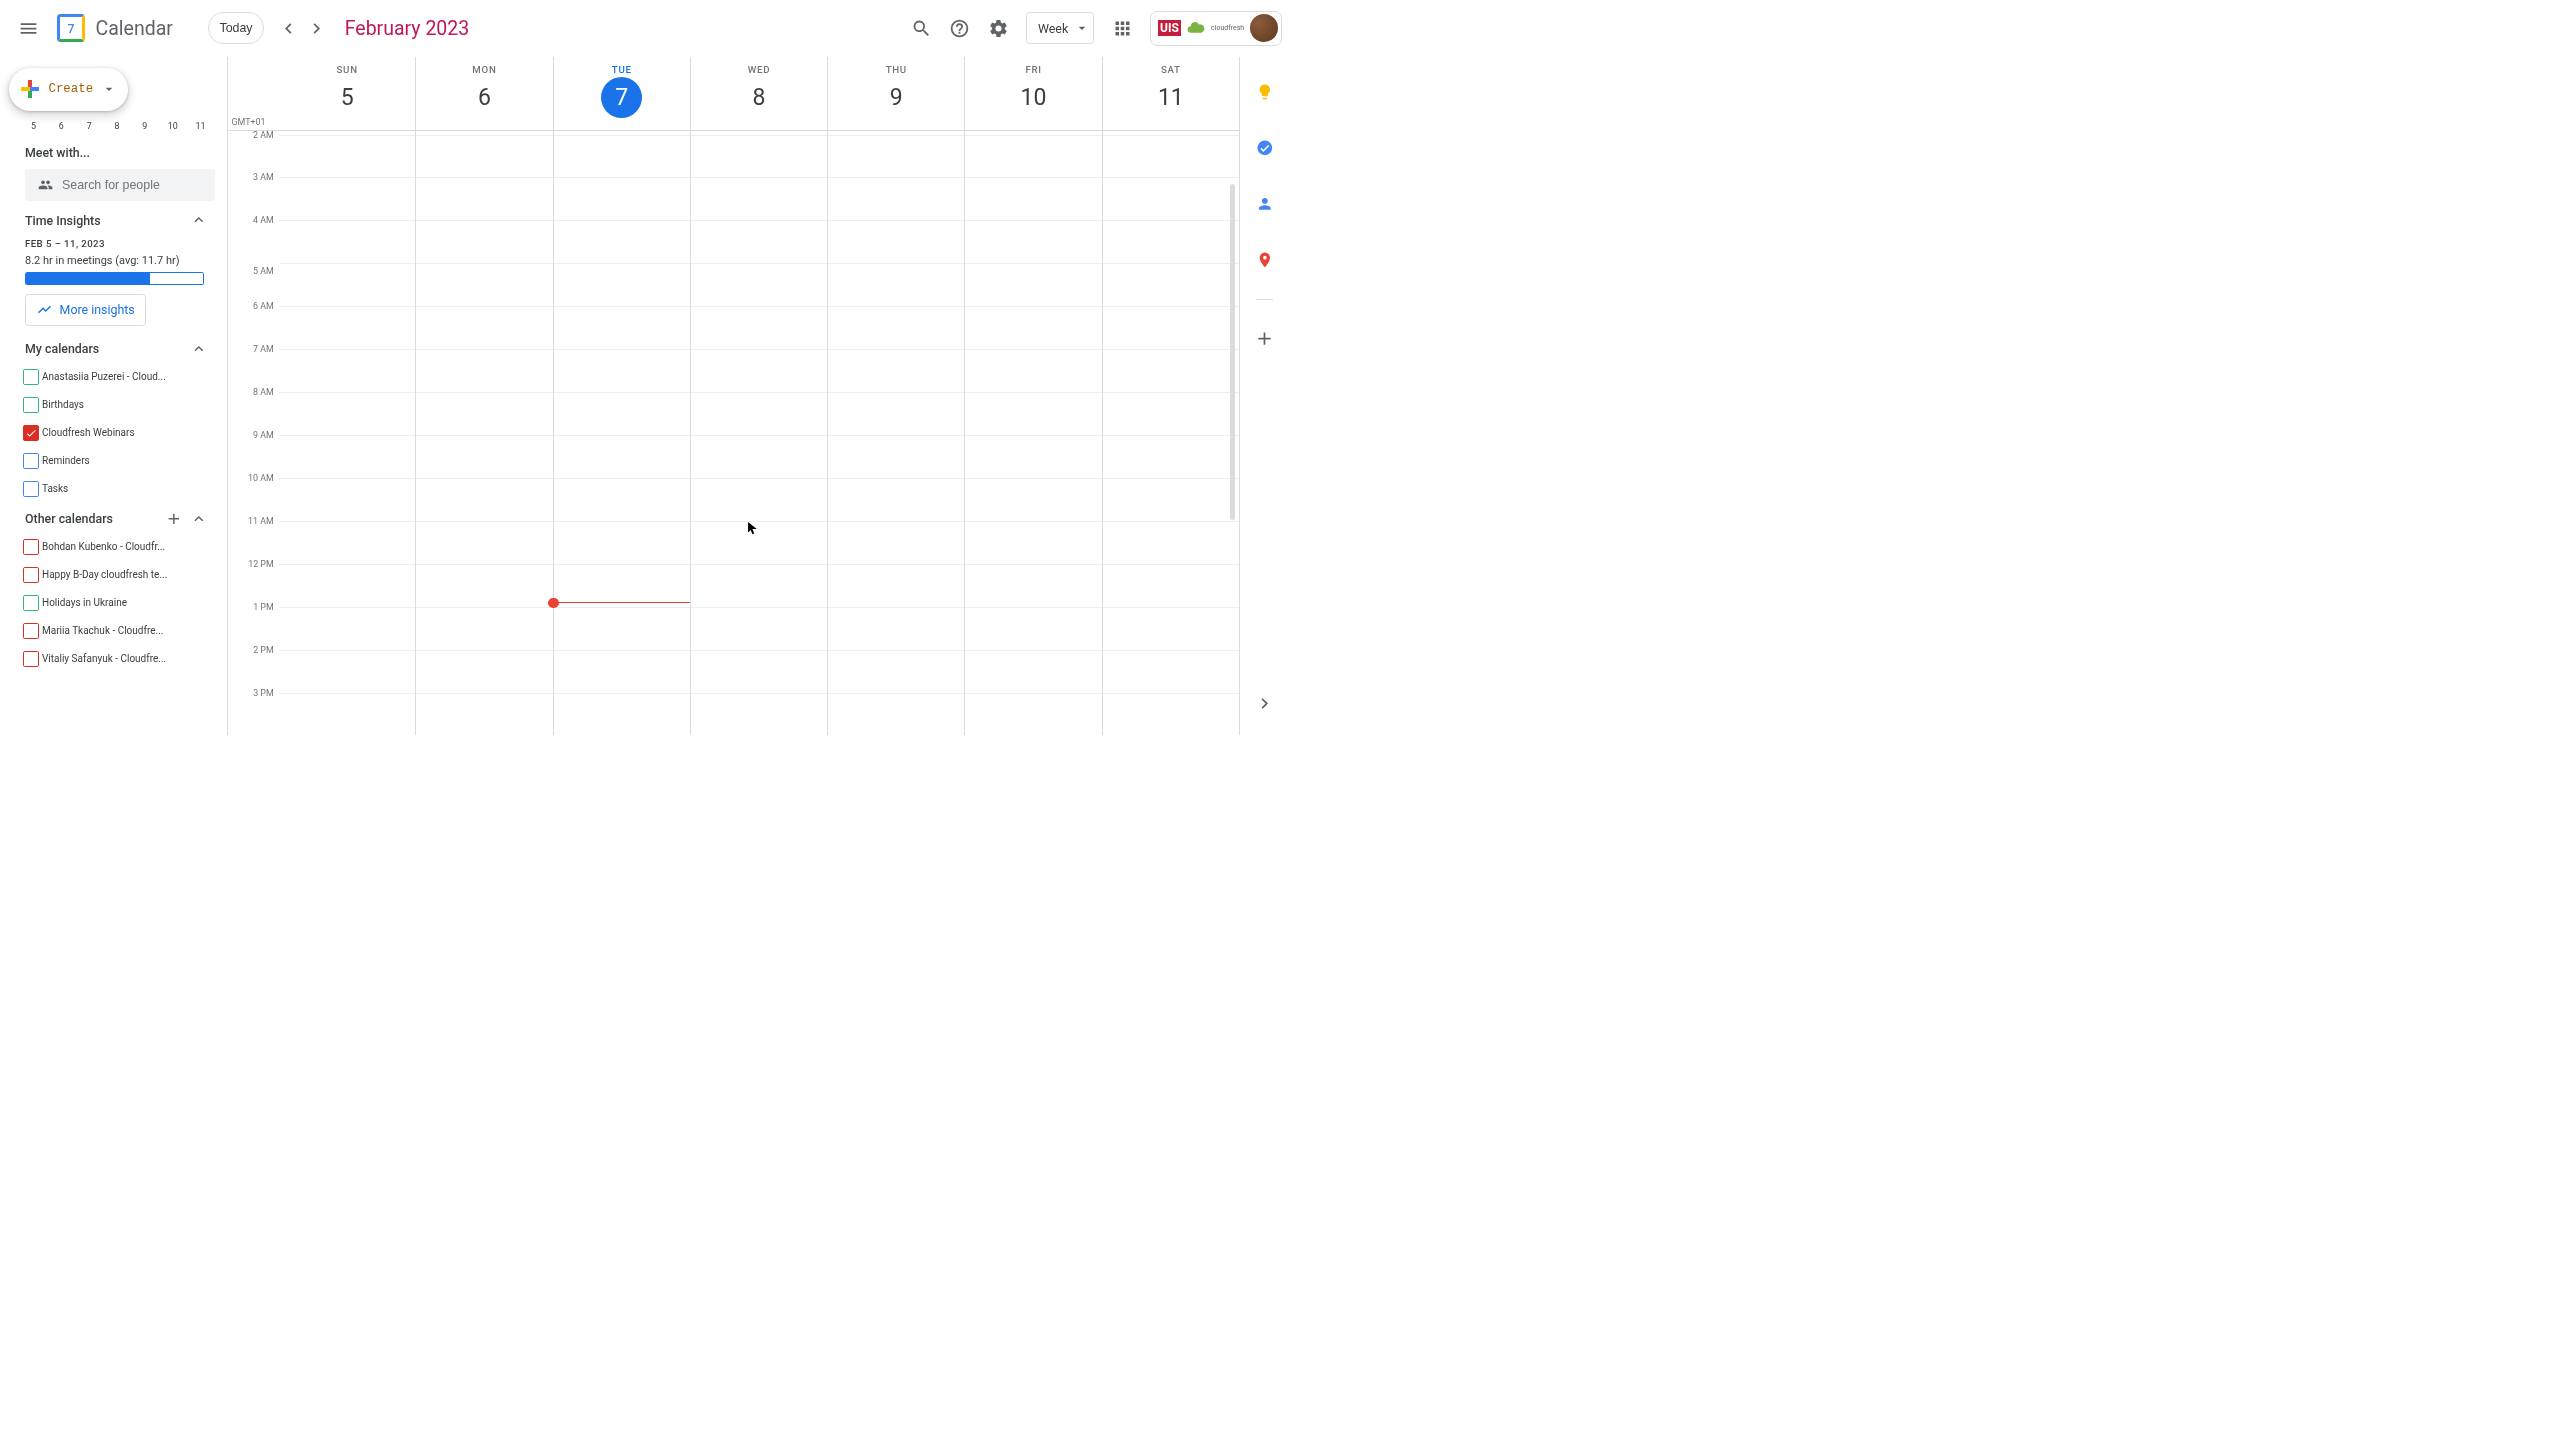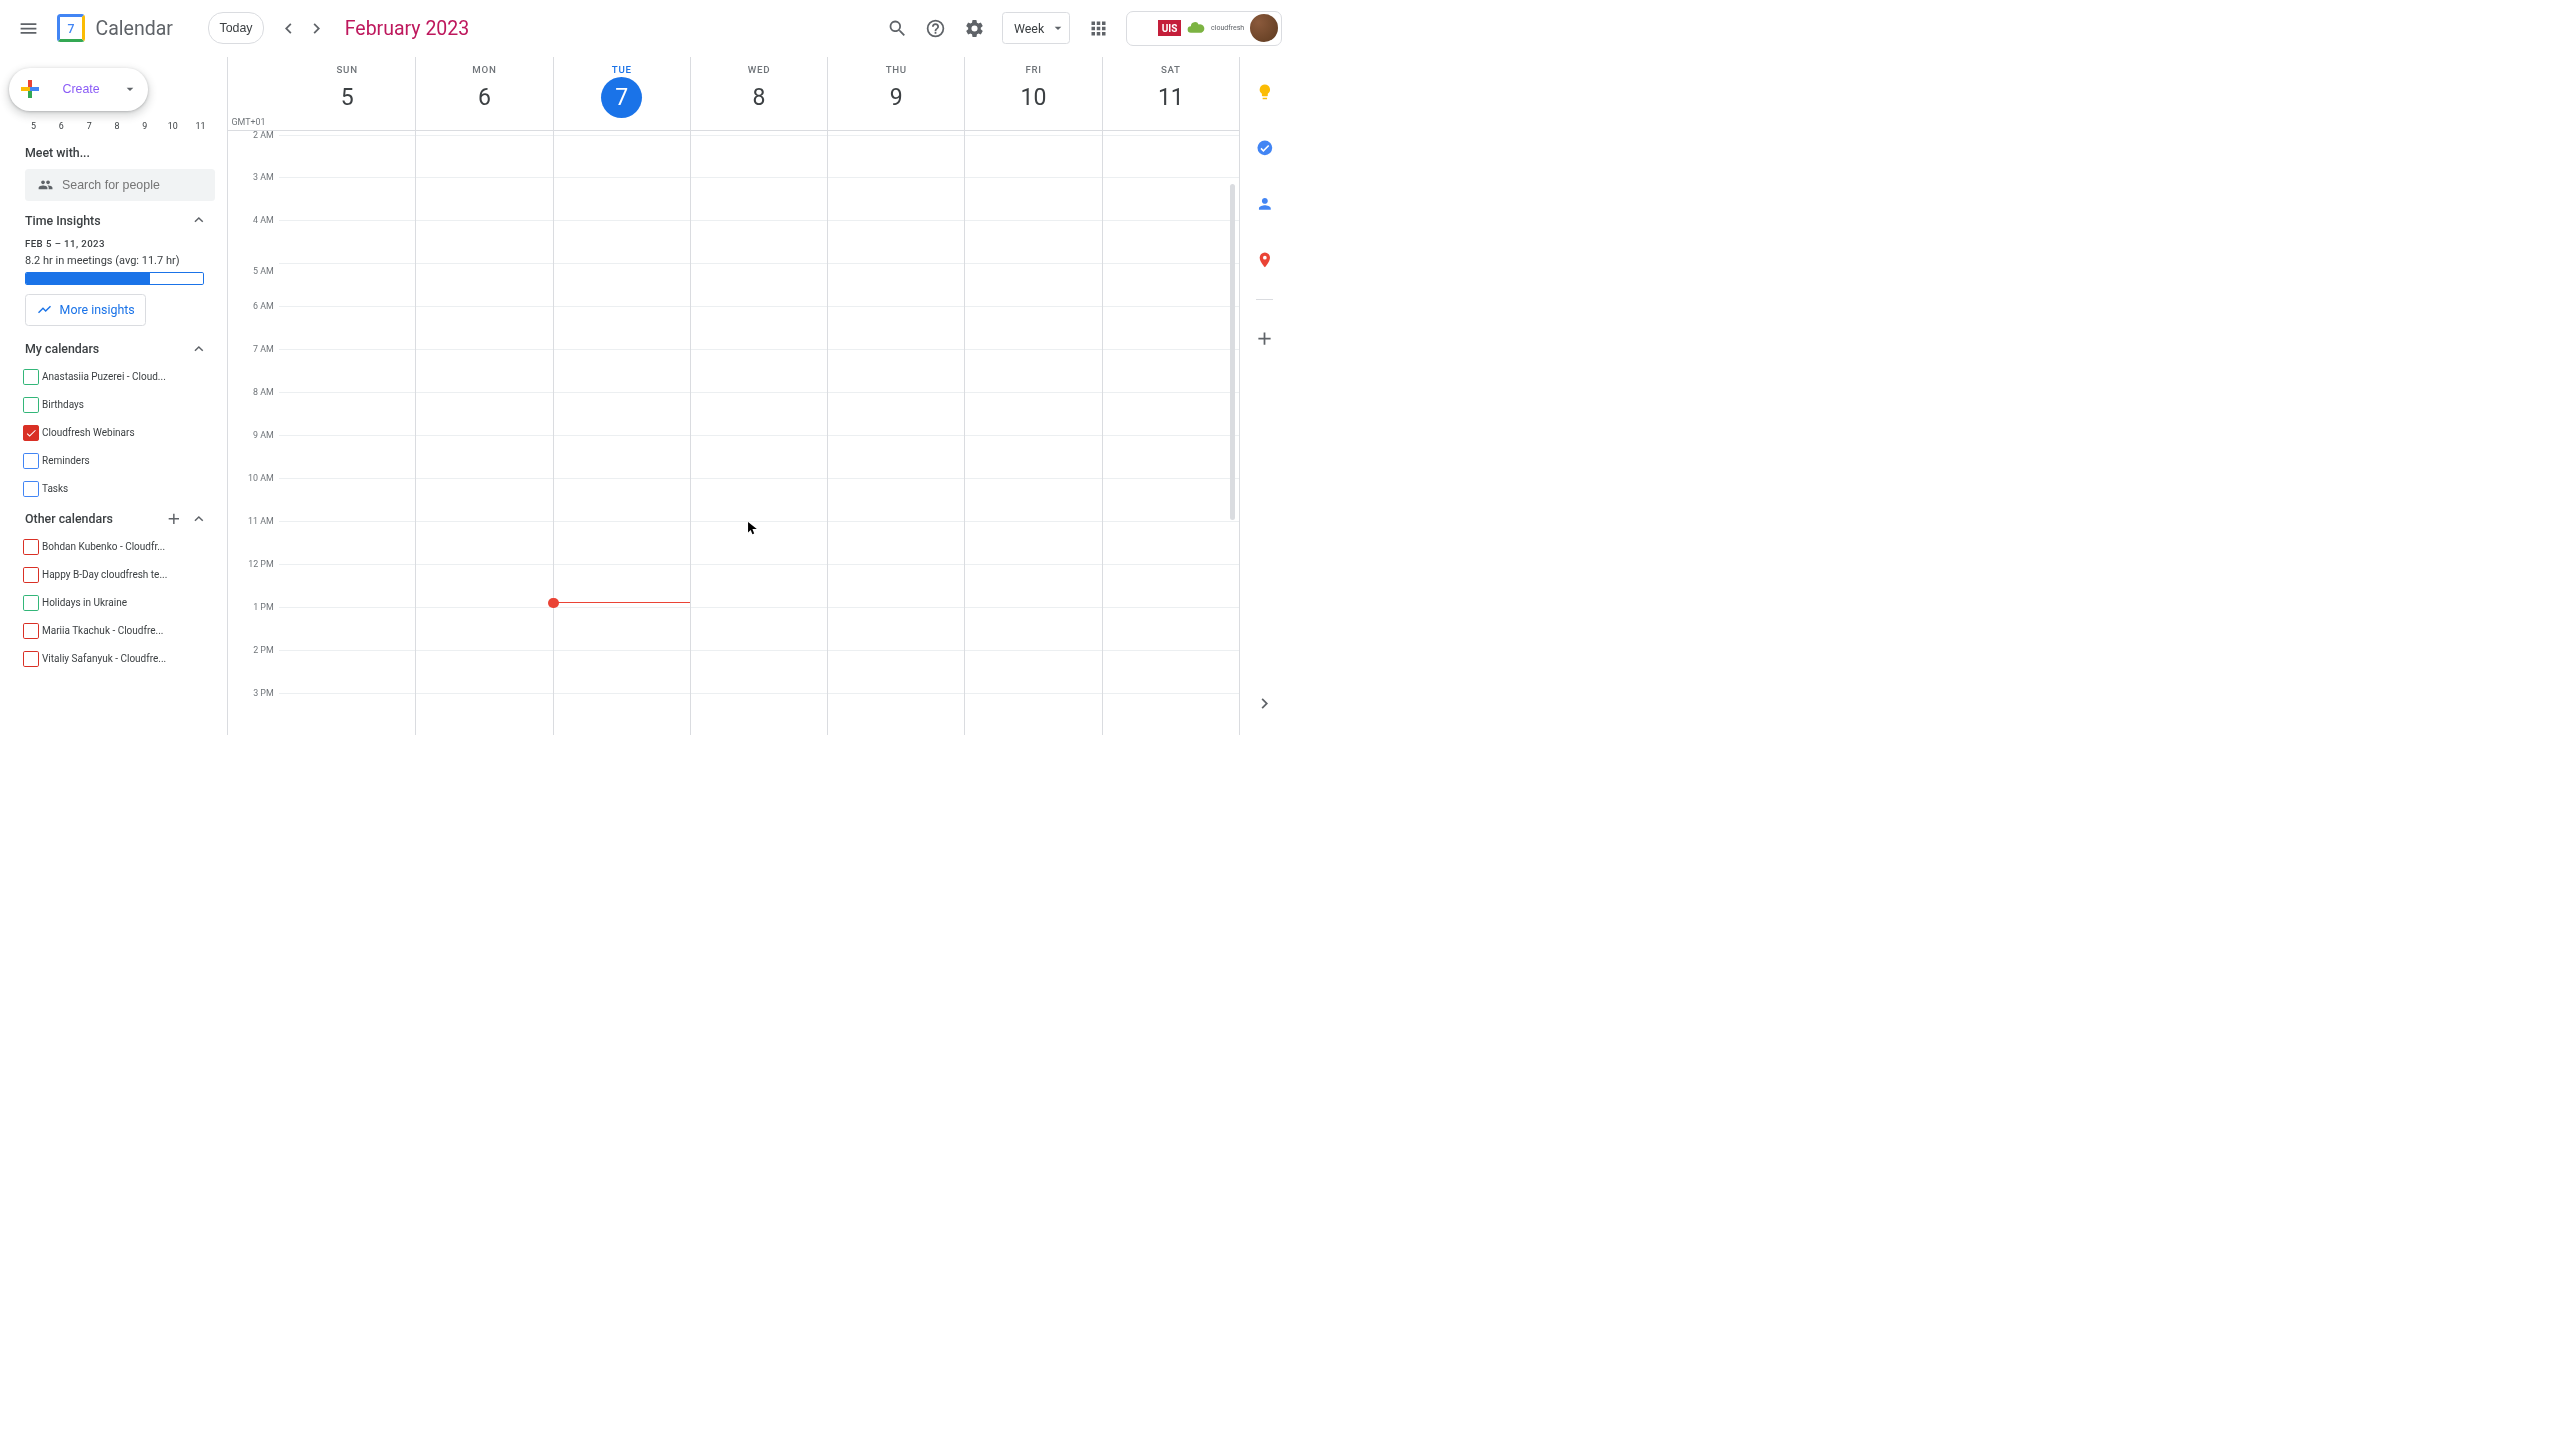--- a/index.html
+++ b/index.html
@@ -89,22 +89,22 @@
   cursor: pointer; border-radius: 50%;
 }
 .account-chip {
   height: 35px;
   border: 0.9px solid #dadce0; border-radius: 7px;
   display: flex; align-items: center;
   padding: 0 3.5px 0 7px; gap: 5.3px;
   margin-left: 7px;
 }
 .org-logo {
-  background:#c41e3a; color:#fff; font-size:10px; font-weight:700;
-  width: 23px; height: 16px; display:flex; align-items:center; justify-content:center;margin-left:24px;
+  background:#c41e3a; color:#fff; font-size:12px; font-weight:700;
+  width: 23px; height: 16px; display:flex; align-items:center; justify-content:center;
 }
 .org-text { font-size: 7px; color: #5f6368; }
 .avatar {
   width: 28px; height: 28px; border-radius: 50%;
   background: radial-gradient(circle at 30% 30%, #8b5a3c, #5d3a1f);
 }
 
 
 .main {
   display: flex;
@@ -115,22 +115,22 @@
   padding: 7px 0 0 0;
   flex-shrink: 0;
   overflow: hidden;
 }
 .create-btn {
   height: 43px; margin: 3.5px 0 10.6px 8.9px;
   padding: 0 10.6px 0 10.6px;
   border: none; border-radius: 21px;
   background: #fff;
   box-shadow: 0 0.9px 2.7px rgba(60,64,67,.3), 0 3.5px 7px 2.7px rgba(60,64,67,.15);
-  display: flex; align-items: center; gap: 22px;
-  cursor: pointer; font-size: 12.4px; color: #8b5cf6;
+  display: flex; align-items: center; gap: 8px;
+  cursor: pointer; font-size: 12.4px; color: #a16207; font-family: Liberation Mono, monospace;
 }
 .plus-icon {
   width: 21px; height: 21px; position: relative;
 }
 .plus-icon::before, .plus-icon::after {
   content:''; position:absolute; background:#34a853;
 }
 .plus-icon::before { left:8.9px; top:1.8px; width:3.5px; height:17.7px; background: linear-gradient(#ea4335 50%, #34a853 50%); }
 .plus-icon::after { top:8.9px; left:1.8px; height:3.5px; width:17.7px; background: linear-gradient(90deg,#fbbc04 50%, #4285f4 50%); }
 .mini-month {

